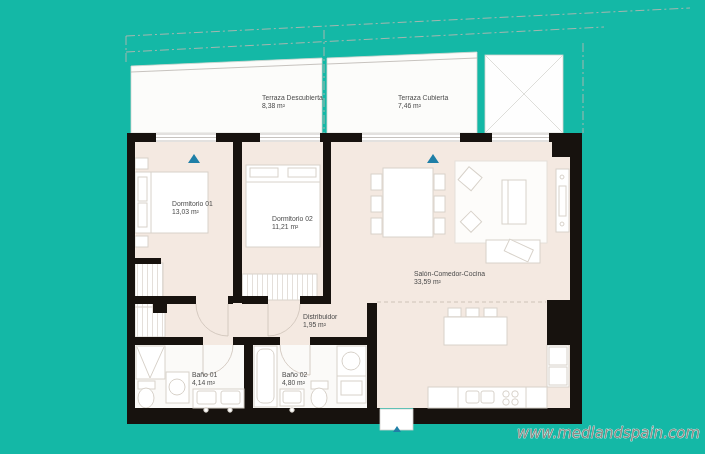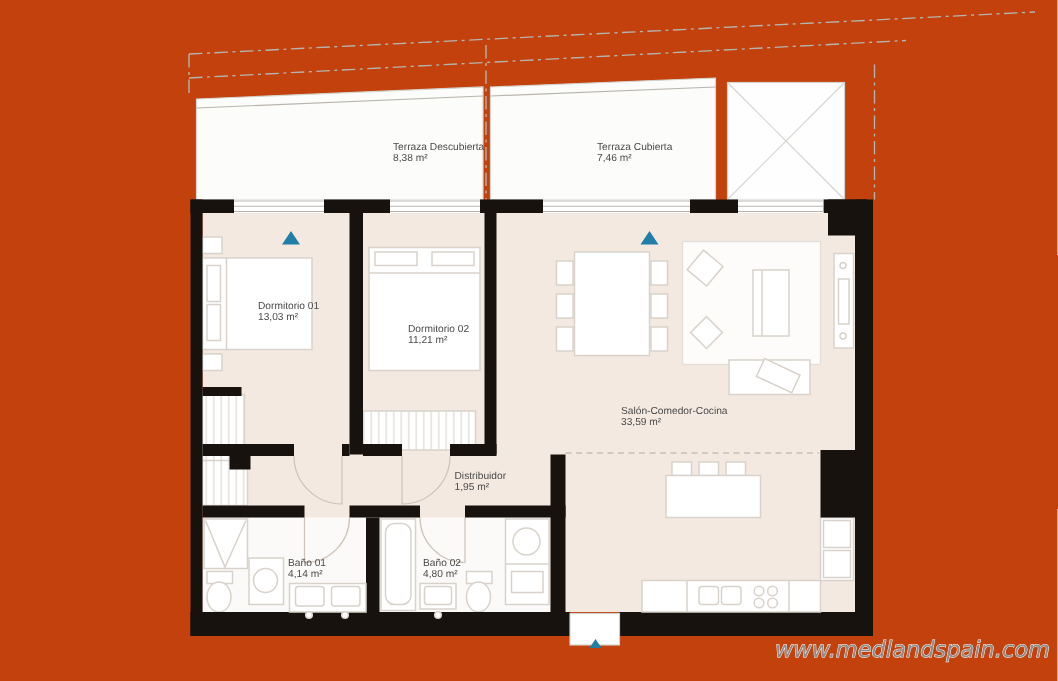--- a/index.html
+++ b/index.html
@@ -1,16 +1,16 @@
 <!DOCTYPE html>
 <html><head>
 <meta charset="utf-8">
 <style>
   html,body{margin:0;padding:0;background:#ffffff;}
-  .canvas{position:relative;width:705px;height:454px;background:#c2410c;overflow:hidden;
+  .canvas{position:relative;width:705px;height:454px;background:#14b8a6;overflow:hidden;
           font-family:"Liberation Sans", sans-serif;}
   svg{display:block;}
   .room-name,.room-area{font-family:"Liberation Sans", sans-serif;font-size:6.8px;fill:#4a4a4a;}
   .watermark{font-family:"DejaVu Sans", sans-serif;font-style:italic;font-size:15px;
              fill:#8f8b86;}
   .wall{fill:#17120e;}
   .win{fill:#ffffff;}
   .winline{stroke:#b9b4ae;stroke-width:0.8;}
   .furn{fill:#ffffff;stroke:#d8d2ca;stroke-width:1;}
   .furnline{stroke:#d8d2ca;stroke-width:1;fill:none;}

